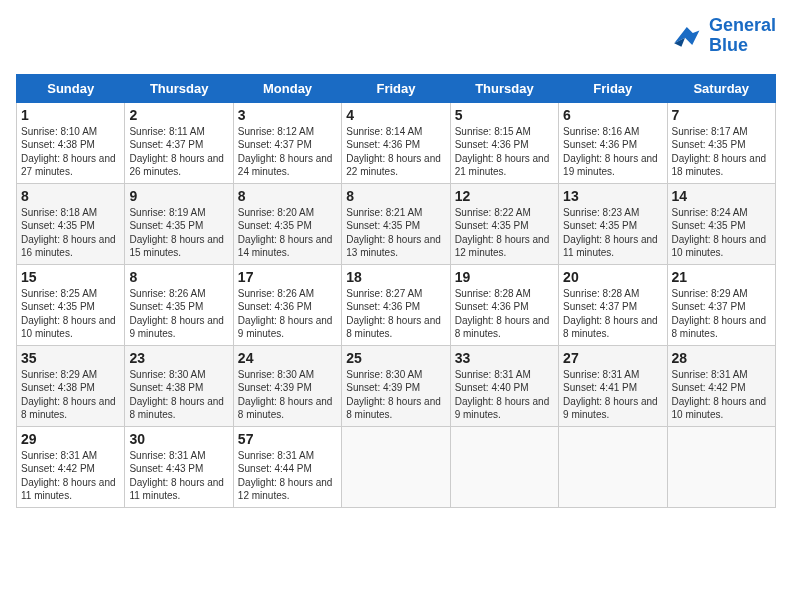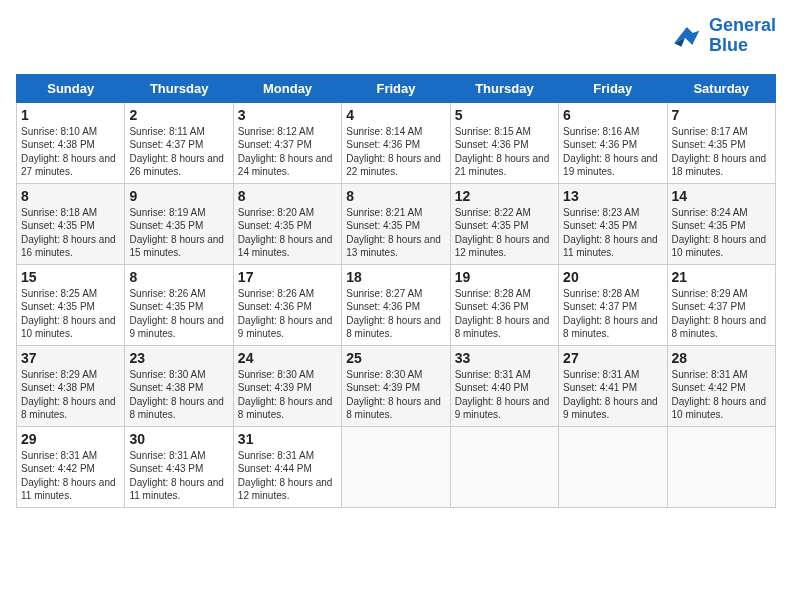--- a/index.html
+++ b/index.html
@@ -200,21 +200,21 @@
         <div class="day-number">20</div>
         <div class="day-info">Sunrise: 8:28 AM<br>Sunset: 4:37 PM<br>Daylight: 8 hours and 8 minutes.</div>
       </td>
         <td>
         <div class="day-number">21</div>
         <div class="day-info">Sunrise: 8:29 AM<br>Sunset: 4:37 PM<br>Daylight: 8 hours and 8 minutes.</div>
       </td>
       </tr>
       <tr>
         <td>
-        <div class="day-number">37</div>
+        <div class="day-number">35</div>
         <div class="day-info">Sunrise: 8:29 AM<br>Sunset: 4:38 PM<br>Daylight: 8 hours and 8 minutes.</div>
       </td>
         <td>
         <div class="day-number">23</div>
         <div class="day-info">Sunrise: 8:30 AM<br>Sunset: 4:38 PM<br>Daylight: 8 hours and 8 minutes.</div>
       </td>
         <td>
         <div class="day-number">24</div>
         <div class="day-info">Sunrise: 8:30 AM<br>Sunset: 4:39 PM<br>Daylight: 8 hours and 8 minutes.</div>
       </td>
@@ -238,21 +238,21 @@
       <tr>
         <td>
         <div class="day-number">29</div>
         <div class="day-info">Sunrise: 8:31 AM<br>Sunset: 4:42 PM<br>Daylight: 8 hours and 11 minutes.</div>
       </td>
         <td>
         <div class="day-number">30</div>
         <div class="day-info">Sunrise: 8:31 AM<br>Sunset: 4:43 PM<br>Daylight: 8 hours and 11 minutes.</div>
       </td>
         <td>
-        <div class="day-number">31</div>
+        <div class="day-number">57</div>
         <div class="day-info">Sunrise: 8:31 AM<br>Sunset: 4:44 PM<br>Daylight: 8 hours and 12 minutes.</div>
       </td>
         <td class="empty-cell"></td>
         <td class="empty-cell"></td>
         <td class="empty-cell"></td>
         <td class="empty-cell"></td>
       </tr>
     </tbody>
 </table>
 

